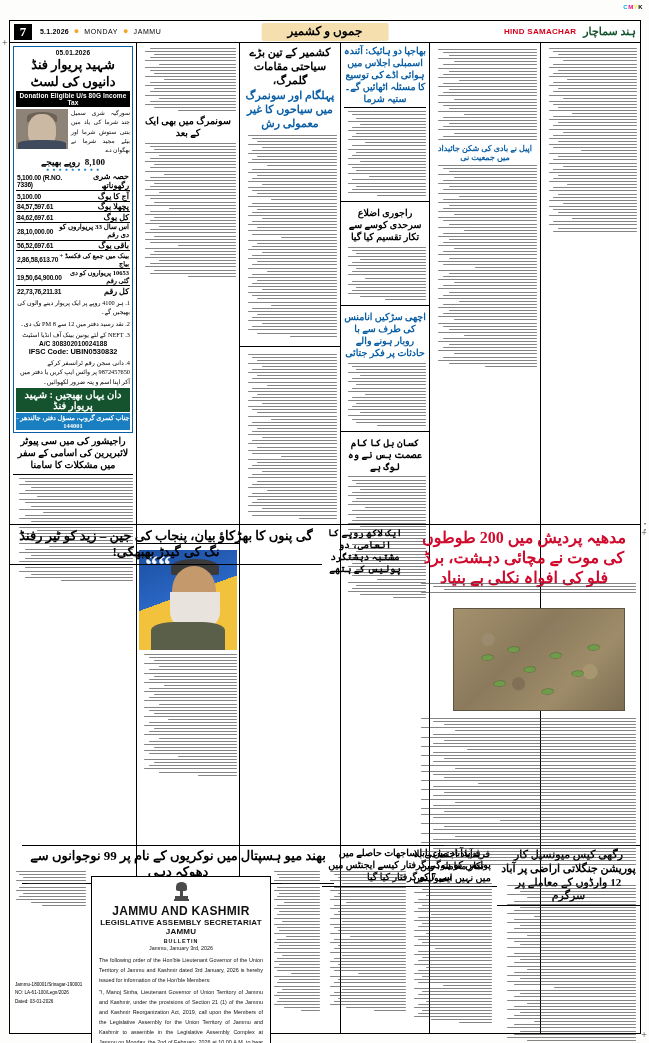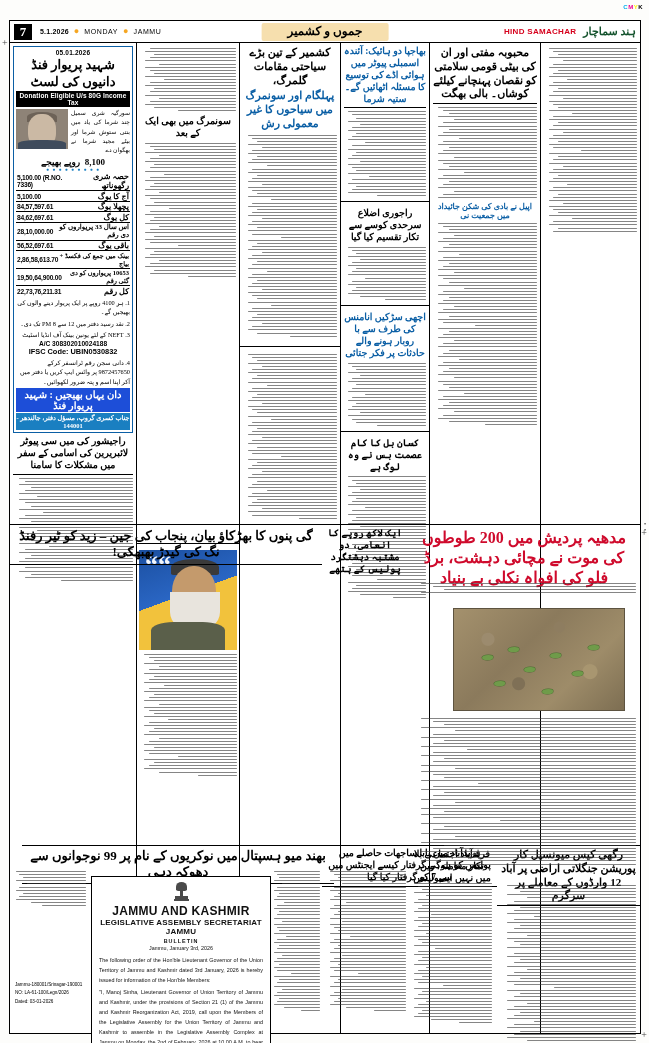--- a/index.html
+++ b/index.html
@@ -98,21 +98,21 @@
   .ad-photo .hairline{position:absolute;left:11px;top:3px;width:30px;height:10px;background:#6d6257;border-radius:50% 50% 0 0;}
   .ad-photo .shoulder{position:absolute;left:2px;bottom:0;width:48px;height:9px;background:#3f4b5c;border-radius:40% 40% 0 0;}
   .ad-row { display:flex; justify-content:space-between; align-items:center;
             font-family:"Liberation Sans",sans-serif; font-size:6.6px; font-weight:bold;
             border-bottom:.5px solid #000; padding:.3px 1px;}
   .ad-row .amt{ letter-spacing:-.2px;}
   .ad-row .lbl{ direction:rtl; font-family:"Liberation Serif",serif; font-size:8px;}
   .ad-note { font-size:6.3px; direction:rtl; line-height:1.5; margin-top:2px;}
   .ad-acct { font-family:"Liberation Sans",sans-serif; font-size:6.6px; font-weight:bold; text-align:center;}
   .ad-ifsc { font-family:"Liberation Sans",sans-serif; font-size:7.4px; font-weight:bold; text-align:center;}
-  .ad-foot { background:#1d4ed8; color:#fff; text-align:center; direction:rtl;
+  .ad-foot { background:#14532d; color:#fff; text-align:center; direction:rtl;
              font-size:10px; font-weight:bold; padding:1px 0; margin-top:2px;}
   .ad-foot2{ background:#1a7fc1; color:#fff; text-align:center; direction:rtl;
              font-size:6.5px; font-weight:bold; padding:1px 0; border-top:1px solid #fff;}
 
   
   .photo-blue {
     background:linear-gradient(160deg,#1b4fa0 0%,#2a66c4 45%,#f2c23c 45%,#f2c23c 100%);
     position:relative; overflow:hidden;
   }
   .photo-blue .head { position:absolute; left:34%; top:16%; width:44px; height:52px;
@@ -560,21 +560,21 @@
             <i class="s95"></i>
             <i class="s90"></i>
             <i class="s40"></i>
         </div>
       </div>
     </div>
     <div class="vrule"></div>
 
     <div class="col" style="width:88px;">
       <div class="pad3">
-        <div class="hl hl-sm hl-blue rule-b" style="padding-bottom:2px;">بھاجپا دو ہائیک: آئندہ اسمبلی پیوٹر میں ہوائی اڈے کی توسیع کا مسئلہ اٹھائیں گے۔ ستیہ شرما</div>
+        <div class="hl hl-sm hl-blue rule-b" style="padding-bottom:2px;">بھاجپا دو ہائیک: آئندہ اسمبلی اجلاس میں ہوائی اڈے کی توسیع کا مسئلہ اٹھائیں گے۔ ستیہ شرما</div>
         <div class="ur lines dense" style="margin-top:3px;">
           <i class="s95"></i>
             <i class="s90"></i>
             <i class="s85"></i>
             <i class="s95"></i>
             <i class="s80"></i>
             <i class="s90"></i>
           <i class="s95"></i>
             <i class="s85"></i>
             <i class="s90"></i>
@@ -697,21 +697,20 @@
             <i class="s95"></i>
             <i class="s80"></i>
             <i class="s40"></i>
         </div>
       </div>
     </div>
     <div class="vrule"></div>
 
     <div class="col" style="width:110px;">
       <div class="pad3">
-        <div class="hl hl-md rule-b" style="padding-bottom:2px;">محبوبہ مفتی اور ان کی بیٹی قومی سلامتی کو نقصان پہنچانے کیلئے کوشاں۔ بالی بھگت</div>
         <div class="ur lines dense" style="margin-top:3px;">
           <i class="s95"></i>
             <i class="s90"></i>
             <i class="s85"></i>
             <i class="s95"></i>
             <i class="s80"></i>
             <i class="s90"></i>
           <i class="s95"></i>
             <i class="s85"></i>
             <i class="s90"></i>

